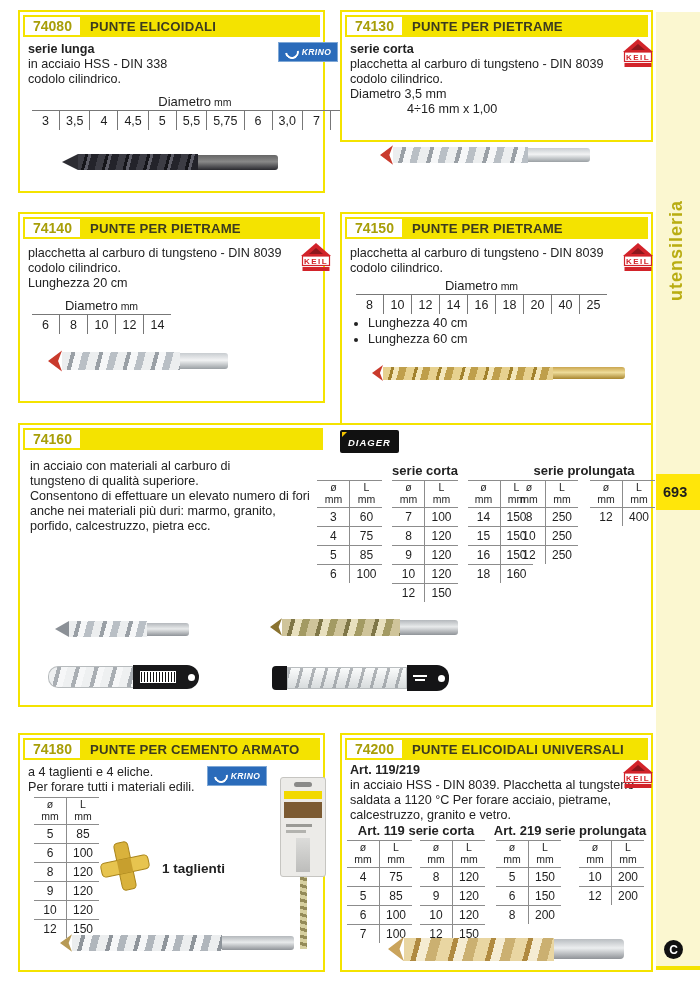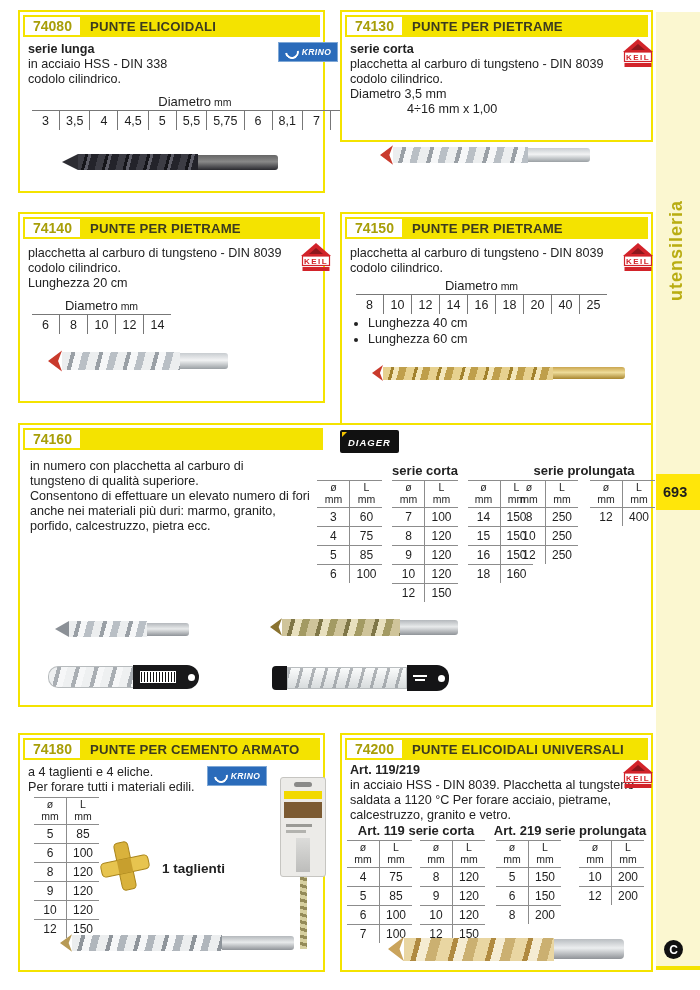--- a/index.html
+++ b/index.html
@@ -80,21 +80,21 @@
       </div>
       <div class="strip-row">
           <span>3</span>
           <span>3,5</span>
           <span>4</span>
           <span>4,5</span>
           <span>5</span>
           <span>5,5</span>
           <span>5,75</span>
           <span>6</span>
-          <span>8,1</span>
+          <span>3,0</span>
           <span>7</span>
           <span>8</span>
         </div>
     </div>
     <div class="drill" style="left:42px;top:142px">
       <div style="width:0;height:0;border-top:8px solid transparent;border-bottom:8px solid transparent;border-right:16px solid #2d2d33"></div>
       <div style="width:120px;height:16px;background:repeating-linear-gradient(105deg,#3c3c44 0 7px,#15151a 7px 10px,#5c5c66 10px 13px,#23232a 13px 20px)"></div>
       <div style="width:80px;height:15px;border-radius:0 3px 3px 0;background:linear-gradient(#666,#888 45%,#2a2a30)"></div>
     </div>
   </div>
@@ -198,21 +198,21 @@
     </div>
   </div>
 
   <div class="section" style="left:18px;top:423px;width:635px;height:284px">
     <div class="hdr" style="right:auto;width:300px">
       <span class="code">74160</span>
     </div>
     <div class="diager" style="left:320px;top:5px">
       <span class="diager-text">DIAGER</span>
     </div>
-    <div class="txt" style="left:10px;top:34px">in numero con placchetta al carburo di</div>
+    <div class="txt" style="left:10px;top:34px">in acciaio con materiali al carburo di</div>
     <div class="txt" style="left:10px;top:49px">tungsteno di qualità superiore.</div>
     <div class="txt" style="left:10px;top:64px">Consentono di effettuare un elevato numero di fori</div>
     <div class="txt" style="left:10px;top:79px">anche nei materiali più duri: marmo, granito,</div>
     <div class="txt" style="left:10px;top:94px">porfido, calcestruzzo, pietra ecc.</div>
 
     <div class="grp" style="left:312px;top:38px;width:186px">
       <div class="grp-title">serie corta</div>
       <div class="grp-row" style="gap:10px;justify-content:center">
         <table class="pair">
           <thead>

